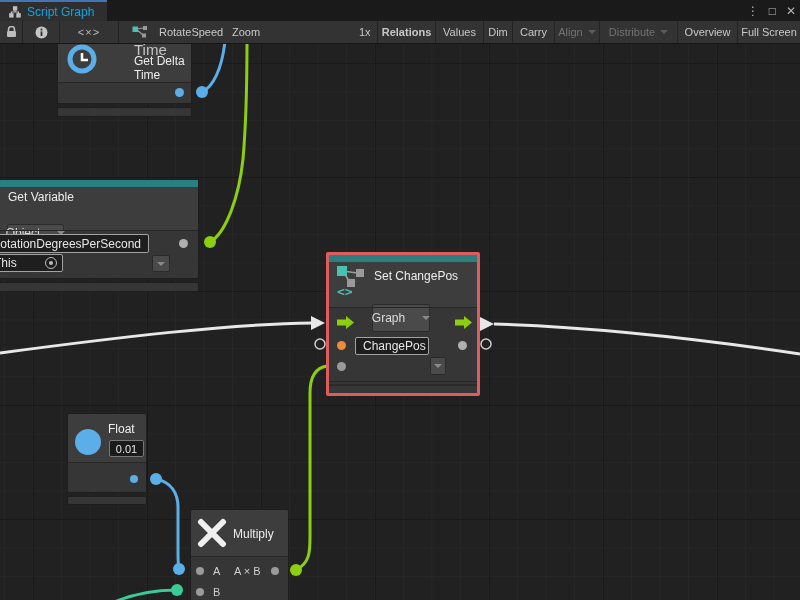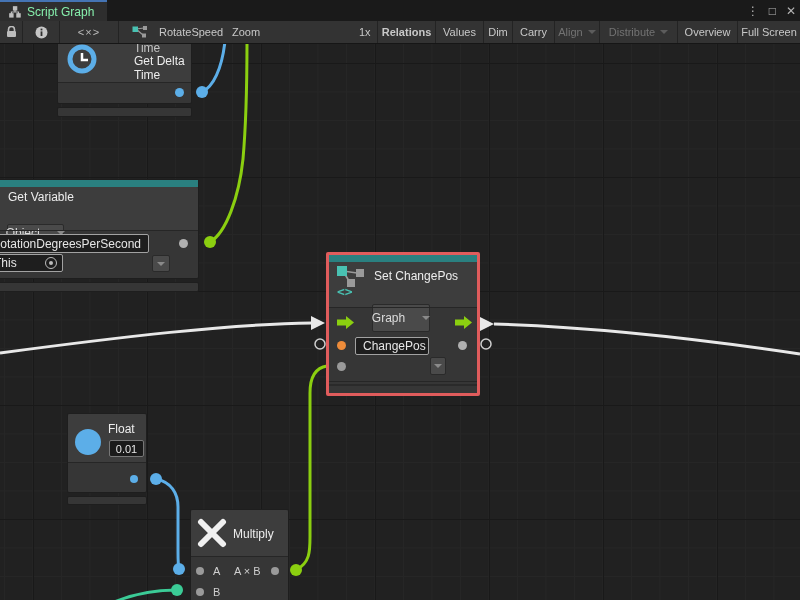--- a/index.html
+++ b/index.html
@@ -9,21 +9,21 @@
     font-family:"Liberation Sans", sans-serif;
     color:#e0e0e0; background:#212121;
     -webkit-font-smoothing:antialiased;
   }
   
   #tabbar { position:absolute; left:0; top:0; width:800px; height:21px; background:#1a1a1a; }
   #tab-active {
     position:absolute; left:0; top:0; width:107px; height:21px;
     background:#2e2e2e; border-top:2px solid #4574b4;
     display:flex; align-items:center; gap:6px; padding-left:9px;
-    font-size:12px; color:#86efac;
+    font-size:12px; color:#0ea5e9;
   }
   #win-controls { position:absolute; right:4px; top:0; height:21px; display:flex; align-items:center; gap:10px; color:#b4b4b4; font-size:12px; }
   #win-controls span { cursor:default; }
   
   #toolbar { position:absolute; left:0; top:21px; width:800px; height:23px; background:#333333; border-bottom:1px solid #161616; font-size:11px; color:#c8c8c8; }
   .tcell { position:absolute; top:0; height:22px; display:flex; align-items:center; justify-content:center; border-right:1px solid #232323; background:#333333; }
   .tbtn { cursor:default; }
   .tbtn.disabled { color:#737373; }
   .dd-arrow { display:inline-block; width:0; height:0; border-left:4px solid transparent; border-right:4px solid transparent; border-top:4px solid #8a8a8a; margin-left:5px; }
   .tbtn.disabled .dd-arrow { border-top-color:#5c5c5c; }
@@ -39,21 +39,21 @@
       linear-gradient(#262626 1px, transparent 1px),
       linear-gradient(90deg,#262626 1px, transparent 1px);
     background-size:114px 114px,114px 114px,28.5px 28.5px,28.5px 28.5px;
     background-position:33px 19px,33px 19px,4px 19px,4px 19px;
   }
   #wires { position:absolute; left:0; top:-43px; width:800px; height:600px; pointer-events:none; }
   
   .node, .node-footer { position:absolute; background:#363636; border:1px solid #1e1e1e; border-radius:2px; }
   .node-header-bg { position:absolute; left:0; top:0; width:100%; background:#3d3d3d; border-radius:2px 2px 0 0; }
   .sep { position:absolute; left:0; width:100%; height:1px; background:#262626; }
-  .kicker { position:absolute; font-size:12px; color:#c4c4c4; }
+  .kicker { position:absolute; font-size:15px; color:#c4c4c4; }
   .ntitle { position:absolute; font-size:12px; color:#ededed; }
   .plabel { position:absolute; font-size:11px; color:#cfcfcf; }
   .port { position:absolute; width:9px; height:9px; border-radius:50%; }
   .field { position:absolute; background:#1e1e1e; border:1px solid #a2a2a2; border-radius:2px; font-size:12px; color:#e6e6e6; display:flex; align-items:center; overflow:hidden; white-space:nowrap; }
   .nbtn { position:absolute; background:#4a4a4a; border:1px solid #2a2a2a; border-radius:2px; font-size:12px; color:#dcdcdc; display:flex; align-items:center; justify-content:center; gap:12px;margin-top:20px; }
   .teal-bar { position:absolute; background:#2a8080; }
   .picker-icon { position:relative; width:12px; height:12px; border:1px solid #bbb; border-radius:50%; display:inline-block; }
   .picker-icon::after { content:""; position:absolute; left:3px; top:3px; width:4px; height:4px; border-radius:50%; background:#bbb; }
   svg { display:block; }
 </style>

